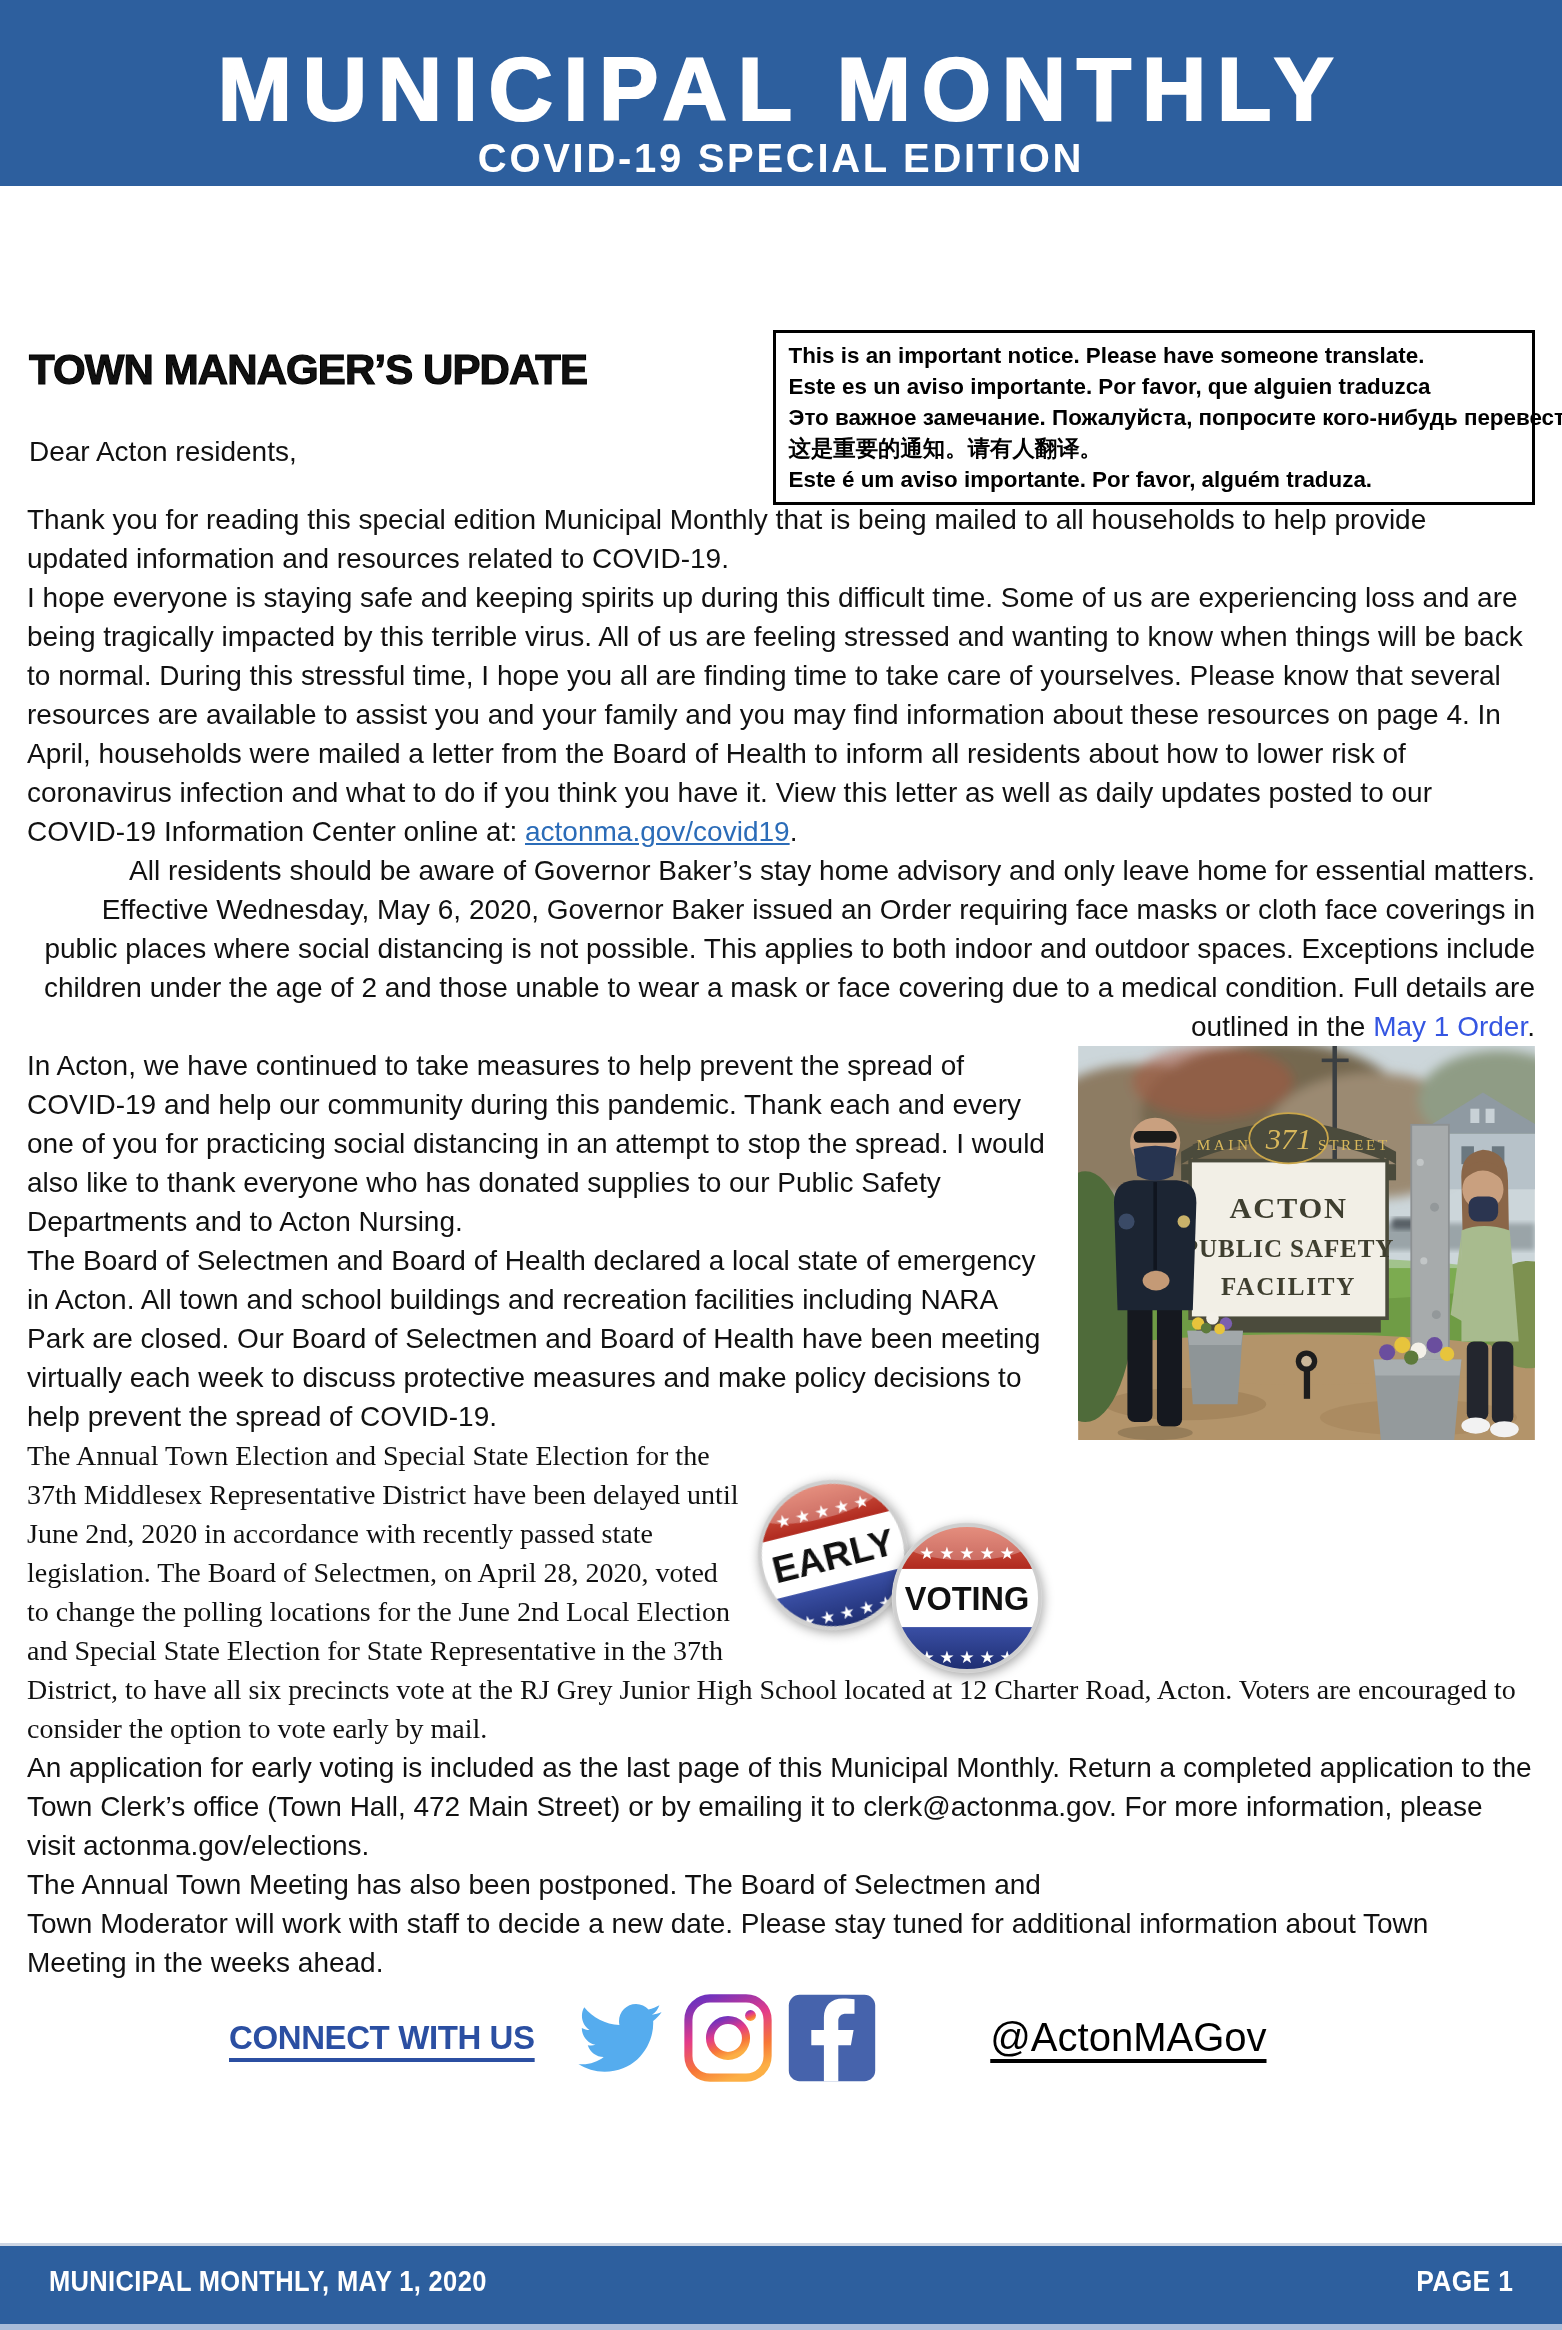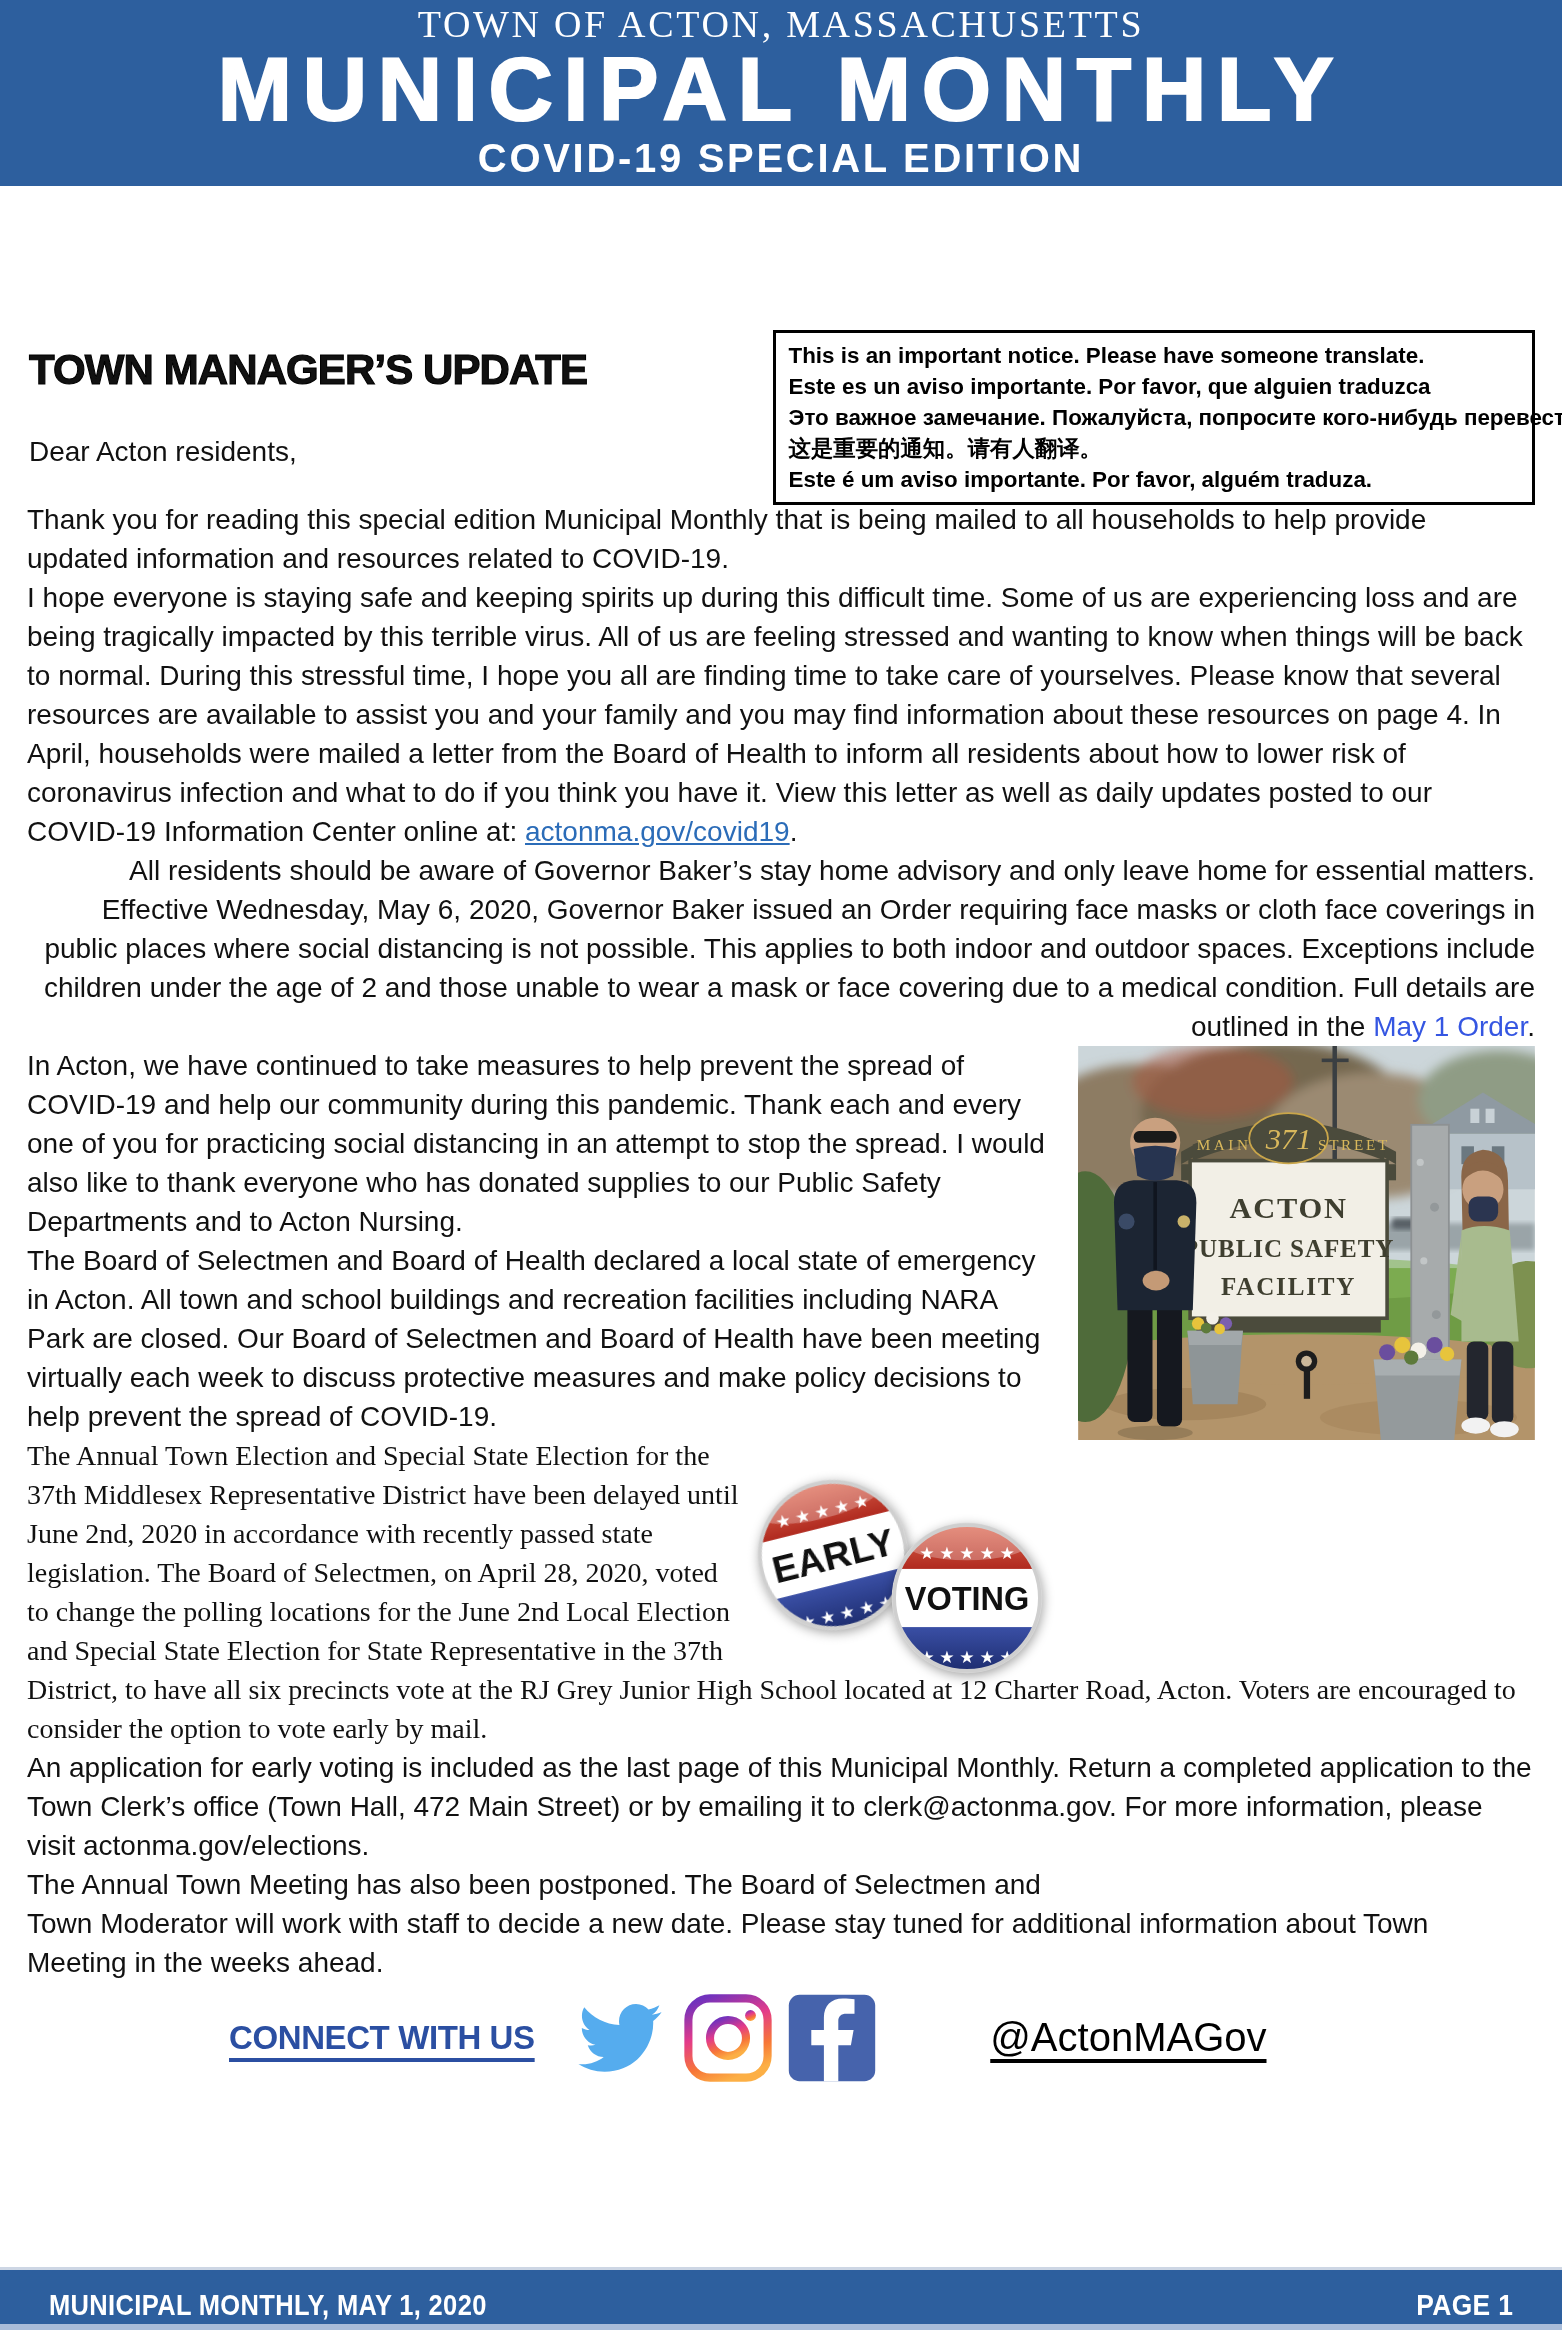--- a/index.html
+++ b/index.html
@@ -45,35 +45,34 @@
   .connect { margin-top:10.8px; margin-left:202px; display:flex; align-items:center; gap:34px; }
   .connect-label { font-size:33px; font-weight:700; color:#2b4fa2; letter-spacing:-0.4px;
                    text-decoration:underline; text-decoration-thickness:3.6px; text-underline-offset:9px; cursor:pointer; }
   .social-row { display:flex; align-items:center; gap:14.3px; }
   .social-row svg { display:block; cursor:pointer; }
   .handle { font-size:40px; font-weight:400; color:#000; margin-left:79px;
             text-decoration:underline; text-decoration-thickness:3.6px; text-underline-offset:8px; cursor:pointer; }
 
   
   .footer {
-    position:absolute; left:0; right:0; bottom:0; height:63px; background:#2d5f9e;
+    position:absolute; left:0; right:0; bottom:0; height:87px; background:#2d5f9e;
     border-top:3.6px solid #cdd6e4; border-bottom:6.3px solid #a8bcd9; box-sizing:border-box;
     display:flex; justify-content:space-between; align-items:flex-start;
     padding:18px 49px 0 49px; color:#fff; font-weight:700; font-size:30px; letter-spacing:0.4px;
   }
   .footer .fleft  { transform:scaleX(.85); transform-origin:left center; white-space:nowrap; }
   .footer .fright { transform:scaleX(.88); transform-origin:right center; white-space:nowrap; }
 </style>
 </head>
 <body>
 
 <div class="page">
 
   <div class="header">
-    <div class="kicker">TOWN OF ACTON, MASSACHUSETTS</div>
     <div class="main-title">MUNICIPAL MONTHLY</div>
     <div class="subtitle">COVID-19 SPECIAL EDITION</div>
   </div>
 
   <div class="section-title">TOWN MANAGER’S UPDATE</div>
 
   <div class="notice">
     <div>This is an important notice. Please have someone translate.</div>
     <div>Este es un aviso importante. Por favor, que alguien traduzca</div>
     <div>Это важное замечание. Пожалуйста, попросите кого-нибудь перевести.</div>

